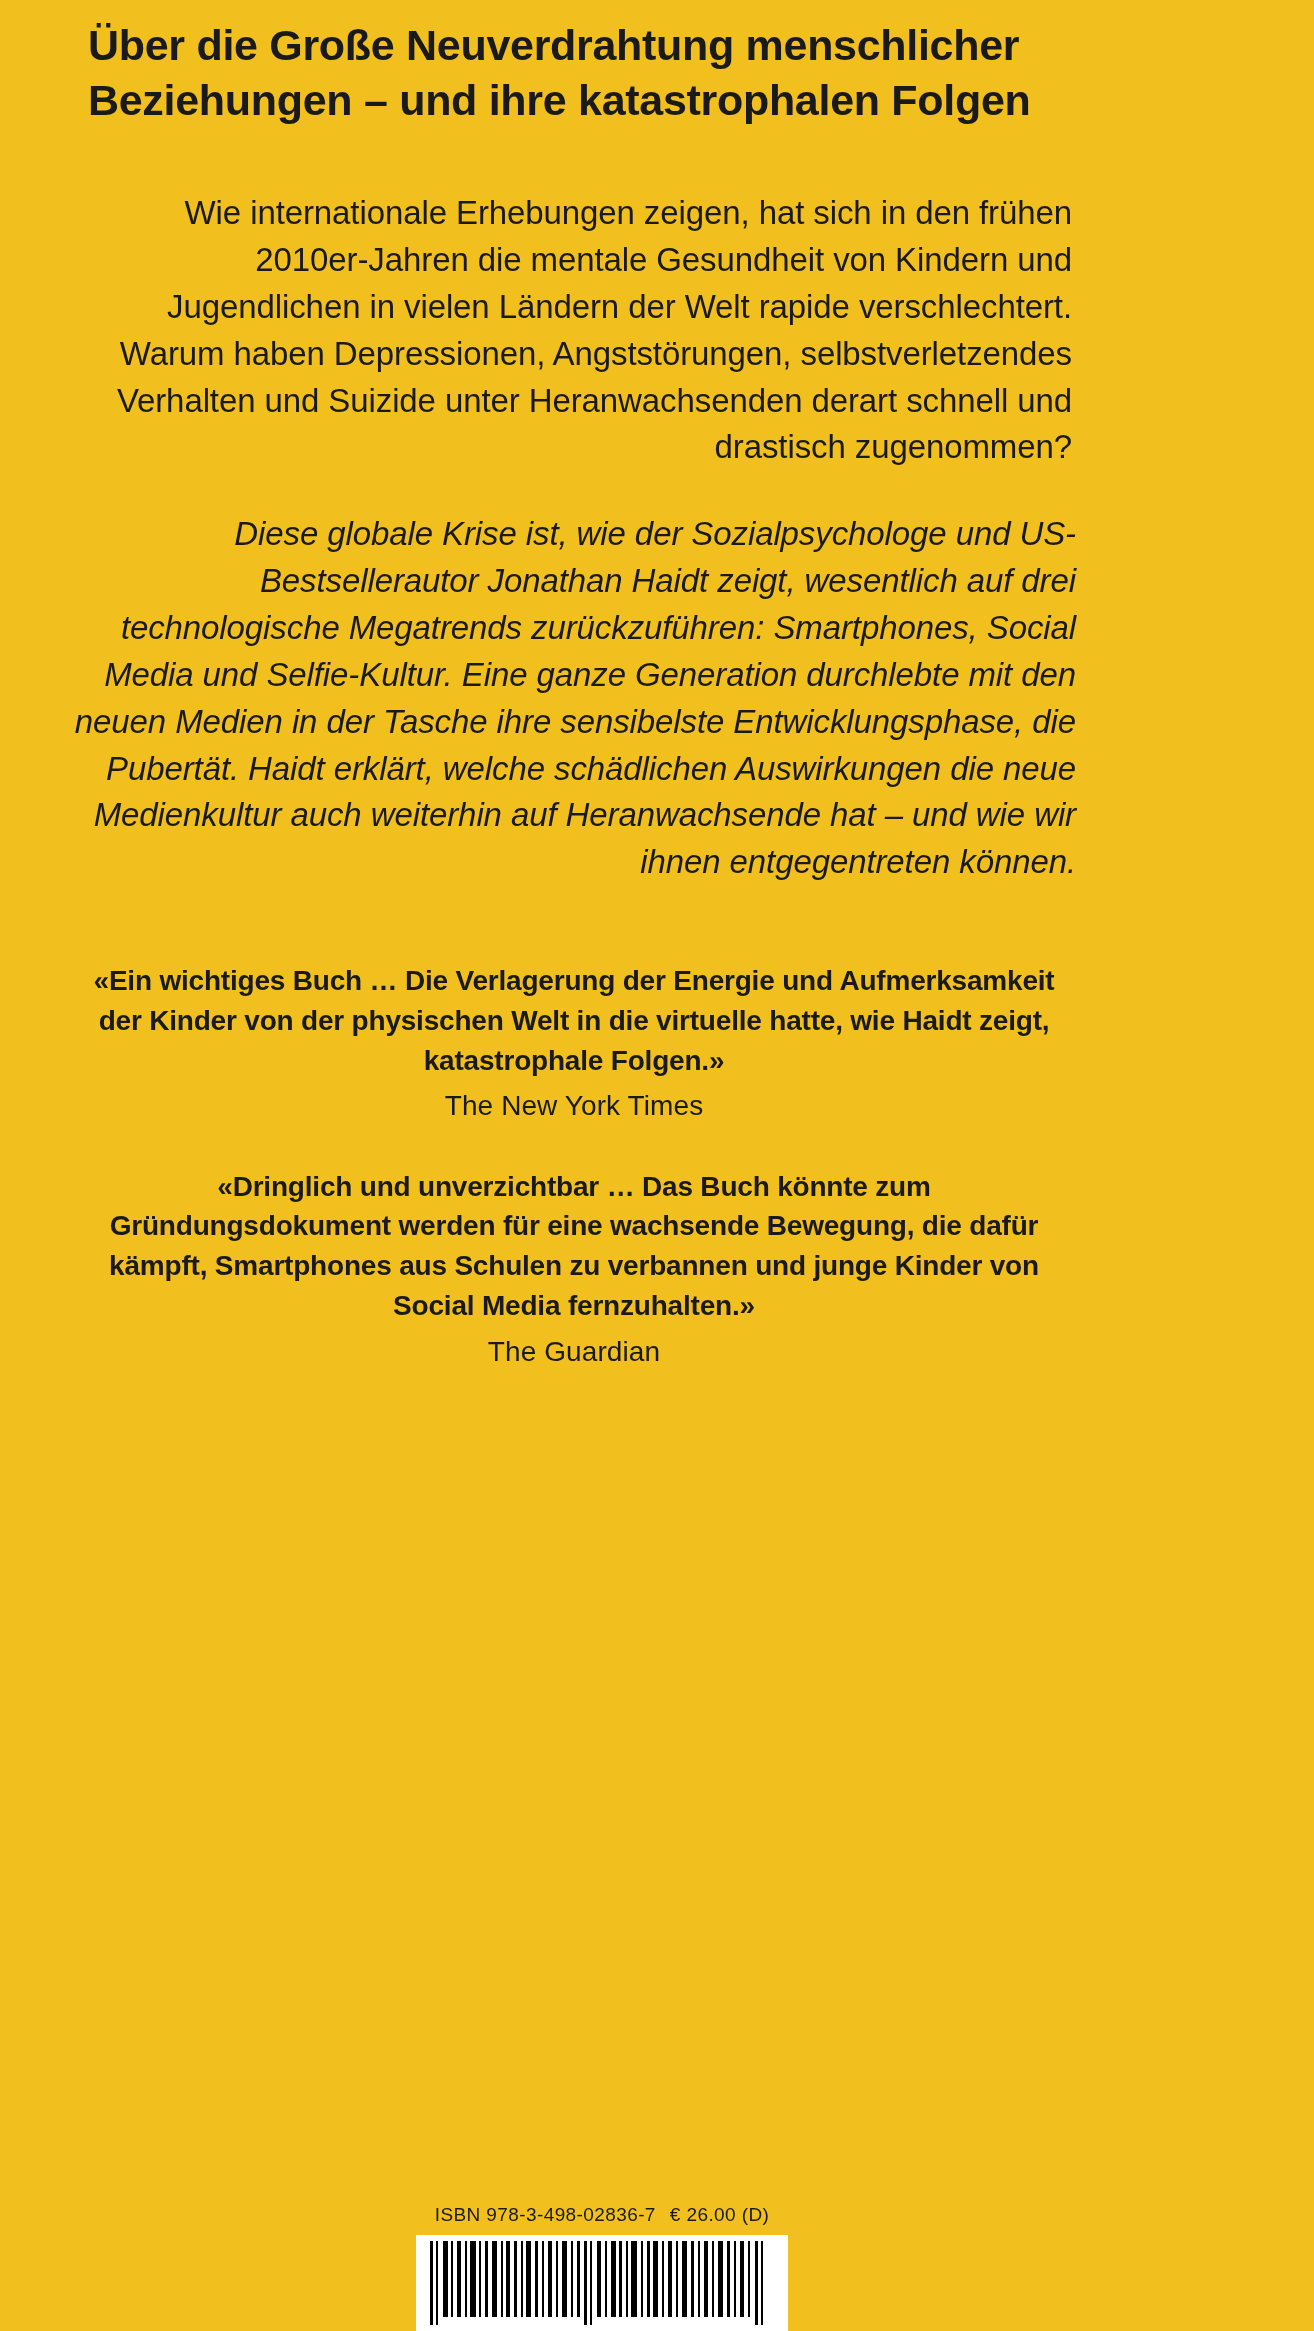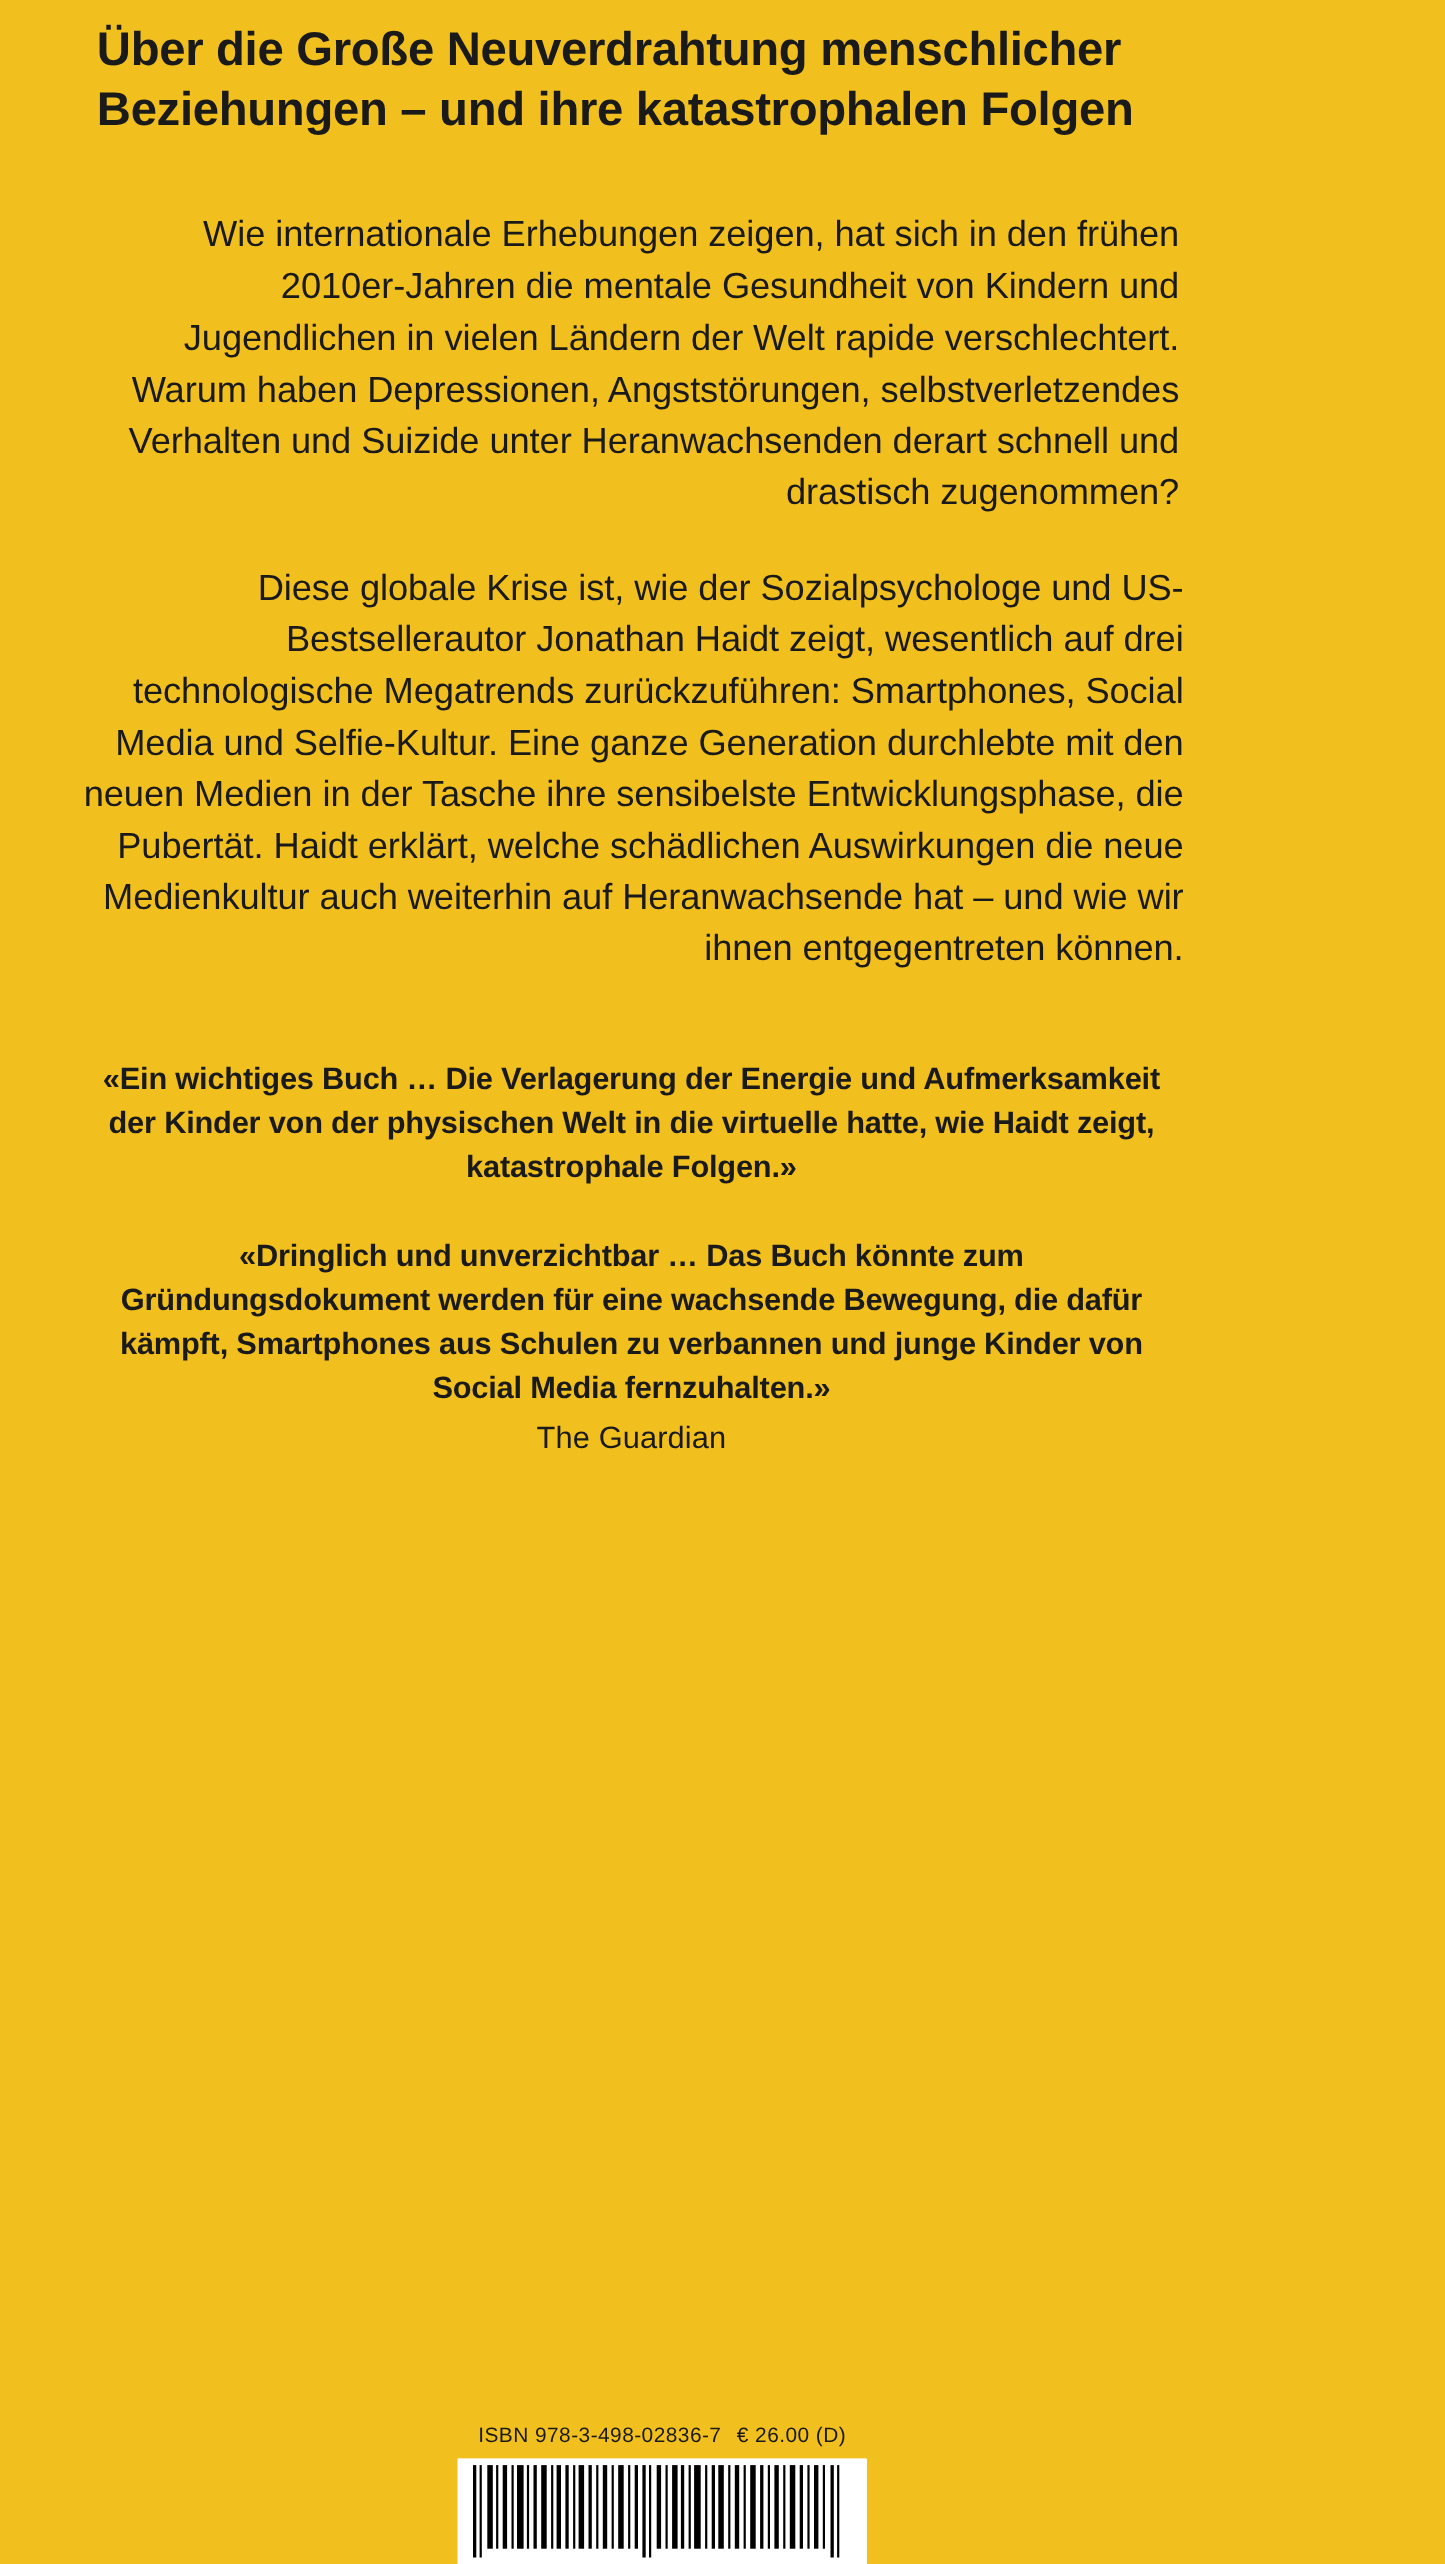--- a/index.html
+++ b/index.html
@@ -38,21 +38,21 @@
     margin: 0;
     letter-spacing: -0.1px;
   }
   .blurb p {
     margin: 0 0 40px 0;
   }
   .blurb p:last-child {
     margin-bottom: 0;
   }
   .para-1 { padding: 0 6px; }
-  .para-2 { padding: 0 2px; }
+  .para-2 { padding: 0 2px; font-style: italic; }
   .quotes {
     margin-top: 75px;
   }
   .quote-block {
     text-align: center;
     margin-bottom: 42px;
   }
   .quote-text {
     font-size: 28px;
     line-height: 1.42;
@@ -102,20 +102,21 @@
 
   <div class="blurb">
     <p class="para-1">Wie internationale Erhebungen zeigen, hat sich in den frühen 2010er-Jahren die mentale Gesundheit von Kindern und Jugendlichen in vielen Ländern der Welt rapide verschlechtert. Warum haben Depressionen, Angststörungen, selbstverletzendes Verhalten und Suizide unter Heranwachsenden derart schnell und drastisch zugenommen?</p>
     <p class="para-2">Diese globale Krise ist, wie der Sozialpsychologe und US-Bestsellerautor Jonathan Haidt zeigt, wesentlich auf drei technologische Megatrends zurückzuführen: Smartphones, Social Media und Selfie-Kultur. Eine ganze Generation durchlebte mit den neuen Medien in der Tasche ihre sensibelste Entwicklungsphase, die Pubertät. Haidt erklärt, welche schädlichen Auswirkungen die neue Medienkultur auch weiterhin auf Heranwachsende hat – und wie wir ihnen entgegentreten können.</p>
   </div>
 
   <div class="quotes">
 
     <div class="quote-block">
       <p class="quote-text">«Ein wichtiges Buch … Die Verlagerung der Energie und Aufmerksamkeit der Kinder von der physischen Welt in die virtuelle hatte, wie Haidt zeigt, katastrophale Folgen.»</p>
+      <p class="quote-source">The New York Times</p>
     </div>
 
     <div class="quote-block">
       <p class="quote-text">«Dringlich und unverzichtbar … Das Buch könnte zum Gründungsdokument werden für eine wachsende Bewegung, die dafür kämpft, Smartphones aus Schulen zu verbannen und junge Kinder von Social Media fernzuhalten.»</p>
       <p class="quote-source">The Guardian</p>
     </div>
 
   </div>
 
   <div class="footer">

